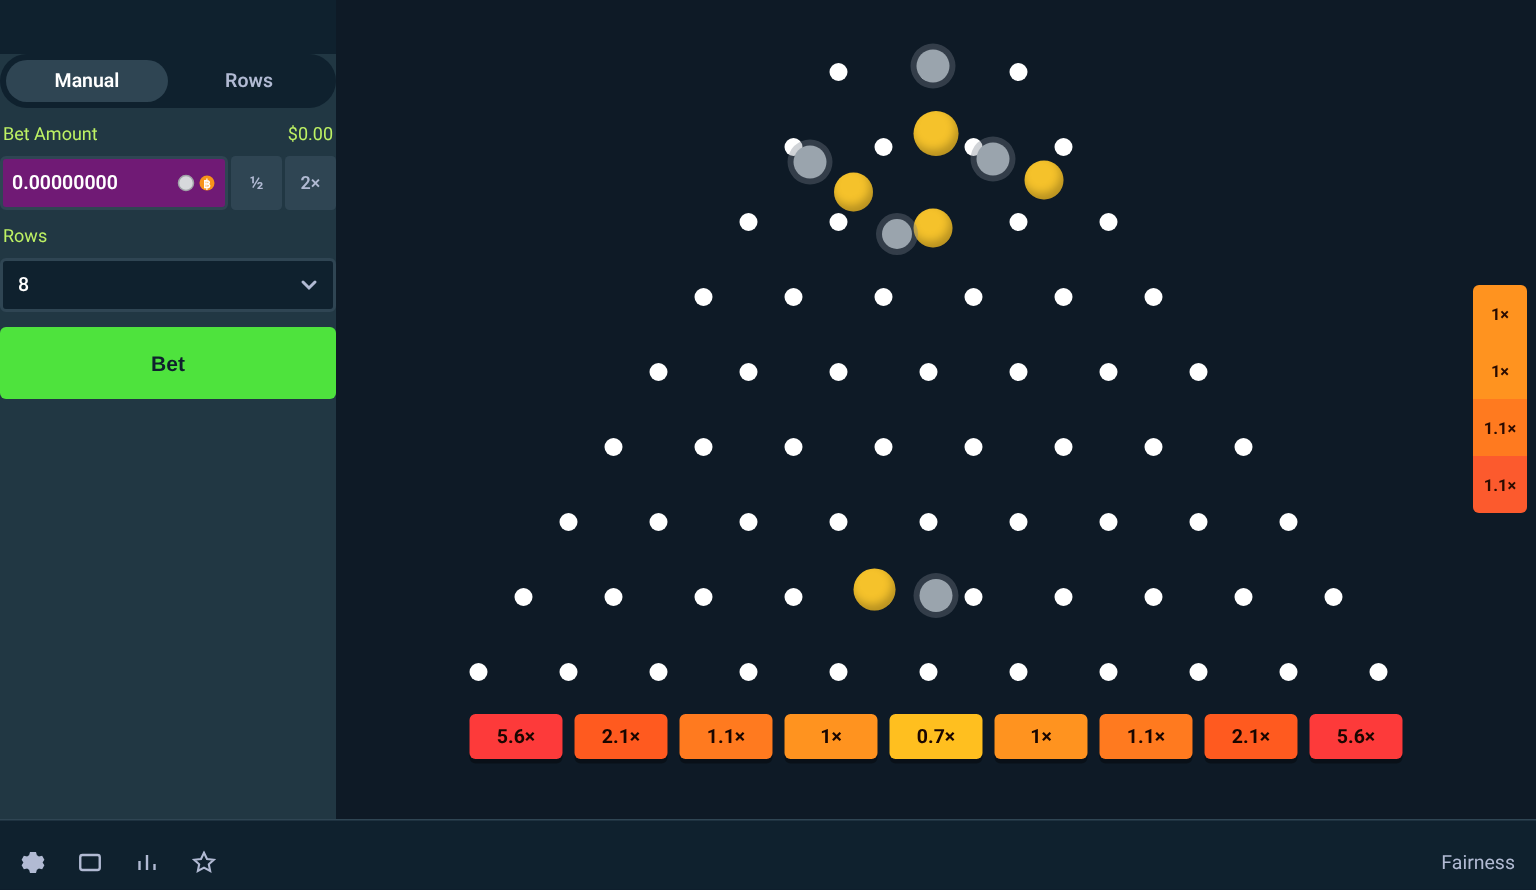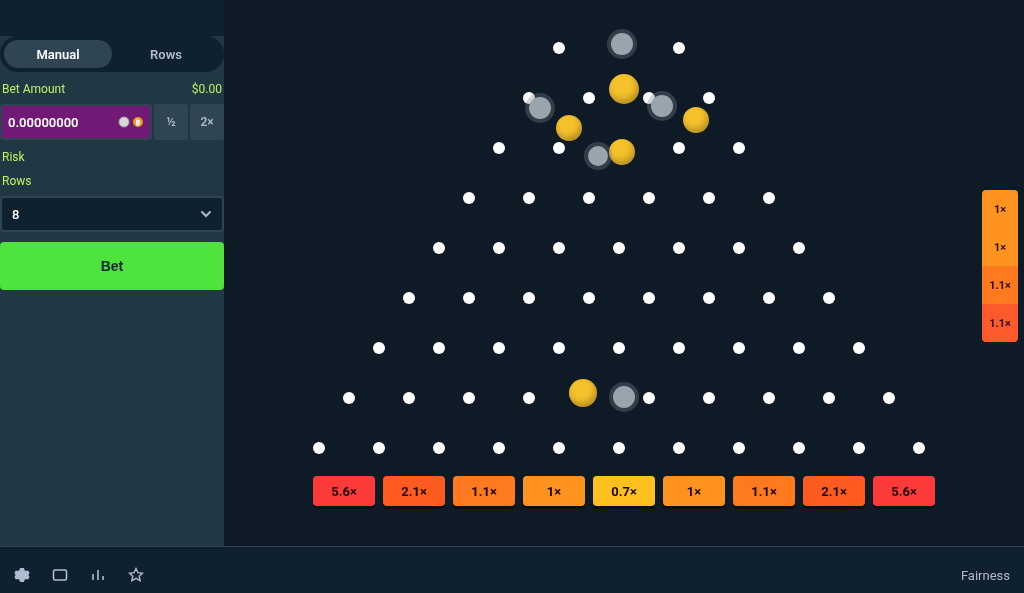--- a/index.html
+++ b/index.html
@@ -213,23 +213,20 @@
           <svg width="12" height="12" viewBox="0 0 12 12">
               <circle cx="6" cy="6" r="5" fill="#f7931a"></circle>
               <text x="6" y="9" font-size="8" text-anchor="middle" fill="#fff" font-weight="700">฿</text>
             </svg>
         </span>
       </div>
       <div class="mini-btn">½</div>
       <div class="mini-btn">2×</div>
     </div>
 
-    <div class="label-row">
-        <span>Risk</span>
-      </div>
 
     <div class="label-row">
         <span>Rows</span>
       </div>
     <div class="select-box">
       <span>8</span>
       <span class="chev">
         <svg width="12" height="12" viewBox="0 0 12 12">
             <path d="M2 4l4 4 4-4" stroke="#b1bad3" stroke-width="2" fill="none" stroke-linecap="round"></path>
           </svg>

